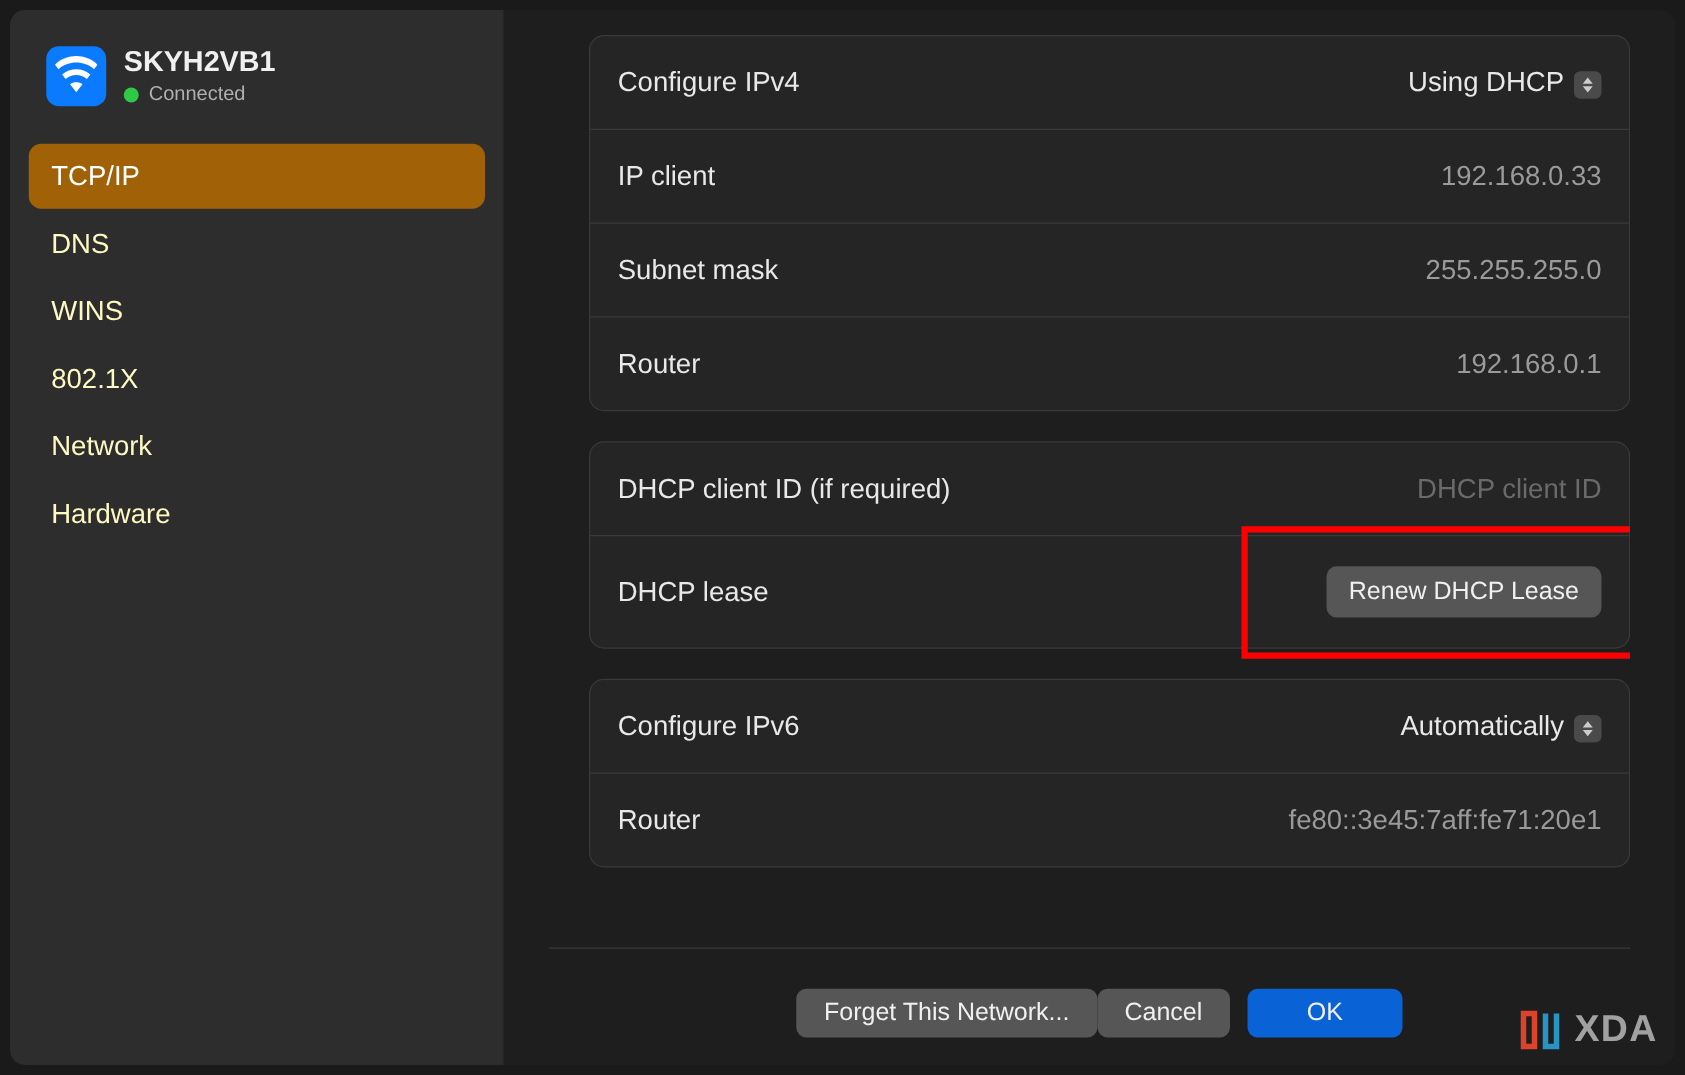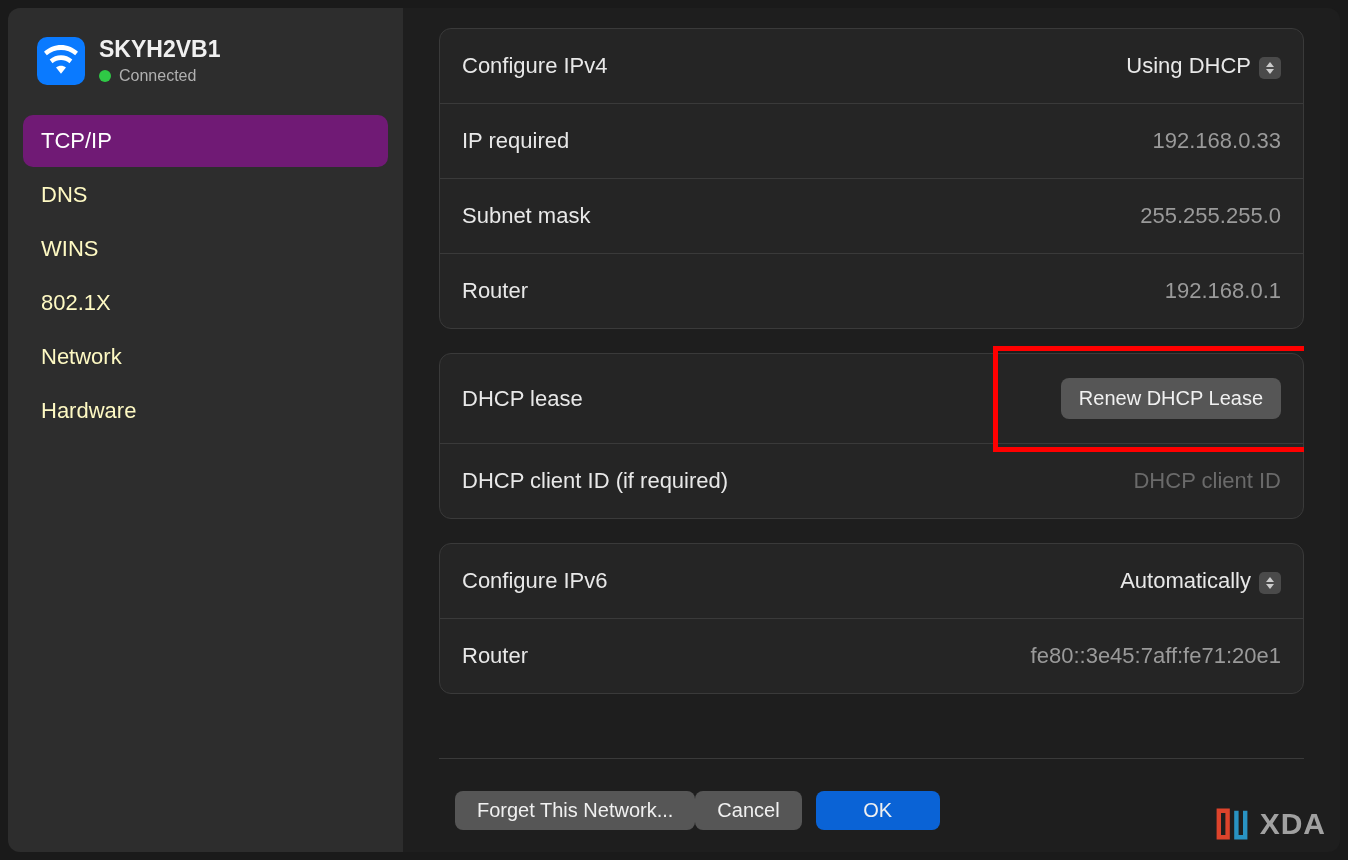--- a/index.html
+++ b/index.html
@@ -76,41 +76,42 @@
       gap: 2px;
     }
     .sidebar-item {
       padding: 13px 18px;
       font-size: 22px;
       border-radius: 10px;
       cursor: pointer;
       color: #fef9c3;
     }
     .sidebar-item.active {
-      background: #701a75;
+      background: #a16207;
       color: white;
     }
     .main-panel {
       flex: 1;
       background: #1e1e1e;
       padding: 20px 36px 14px 36px;
       display: flex;
       flex-direction: column;
       margin: 8px 8px 8px 0;
       border-radius: 0 12px 12px 0;
     }
     .content-area {
       flex: 1;
       overflow-y: auto;
     }
     .settings-group {
       background: #252525;
       border: 1px solid #3a3a3a;
       border-radius: 12px;
       margin-bottom: 24px;
+      margin-left: 32px;
     }
     .setting-row {
       display: flex;
       justify-content: space-between;
       align-items: center;
       padding: 24px 22px;
       border-bottom: 1px solid #3a3a3a;
     }
     .setting-row:last-child {
       border-bottom: none;
@@ -180,21 +181,21 @@
       height: 96px;
       border: 5px solid #ff0000;
       pointer-events: none;
     }
     .divider-line {
       border-top: 1px solid #3a3a3a;
       margin: 14px 0 32px 0;
     }
     .footer-row {
       display: flex;
-      justify-content: flex-start;
+      justify-content: center;
       align-items: center;
       padding: 0 0 8px 16px;
     }
     .footer-left, .footer-right {
       display: flex;
       gap: 14px;
     }
     .footer-button {
       background: #565656;
       color: #f0f0f0;
@@ -261,41 +262,41 @@
 
     <div class="settings-group">
       <div class="setting-row">
         <span class="setting-label">Configure IPv4</span>
         <div class="dropdown-value">
           <span>Using DHCP</span>
           <span class="dropdown-chevrons"></span>
         </div>
       </div>
       <div class="setting-row">
-        <span class="setting-label">IP required</span>
+        <span class="setting-label">IP client</span>
         <span class="setting-value">192.168.0.33</span>
       </div>
       <div class="setting-row">
         <span class="setting-label">Subnet mask</span>
         <span class="setting-value">255.255.255.0</span>
       </div>
       <div class="setting-row">
         <span class="setting-label">Router</span>
         <span class="setting-value">192.168.0.1</span>
       </div>
     </div>
 
     <div class="settings-group">
+      <div class="setting-row">
+        <span class="setting-label">DHCP client ID (if required)</span>
+        <span class="placeholder-value">DHCP client ID</span>
+      </div>
       <div class="setting-row highlight-box">
         <span class="setting-label">DHCP lease</span>
         <button class="pill-button">Renew DHCP Lease</button>
-      </div>
-      <div class="setting-row">
-        <span class="setting-label">DHCP client ID (if required)</span>
-        <span class="placeholder-value">DHCP client ID</span>
       </div>
     </div>
 
     <div class="settings-group">
       <div class="setting-row">
         <span class="setting-label">Configure IPv6</span>
         <div class="dropdown-value">
           <span>Automatically</span>
           <span class="dropdown-chevrons"></span>
         </div>

